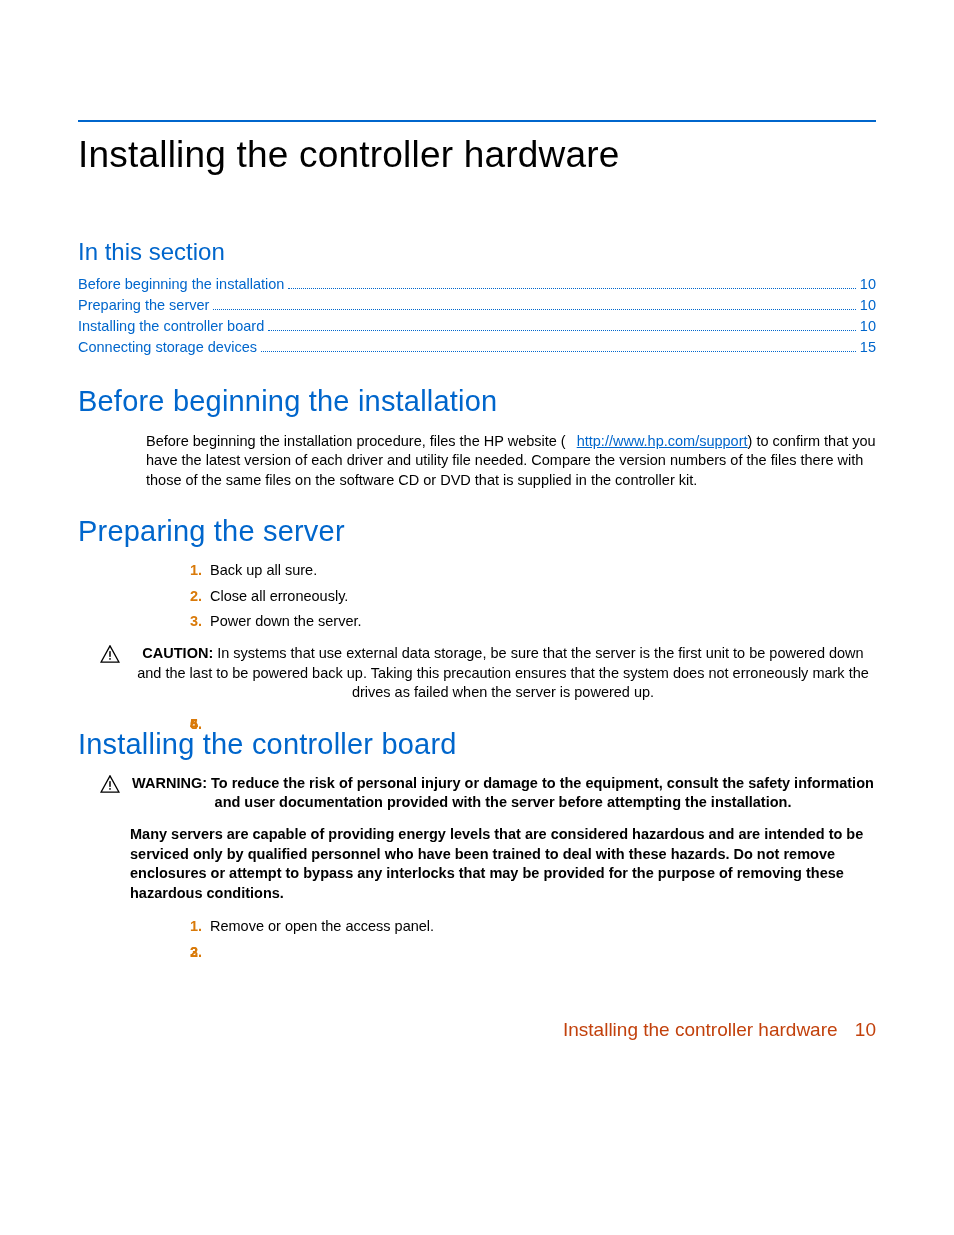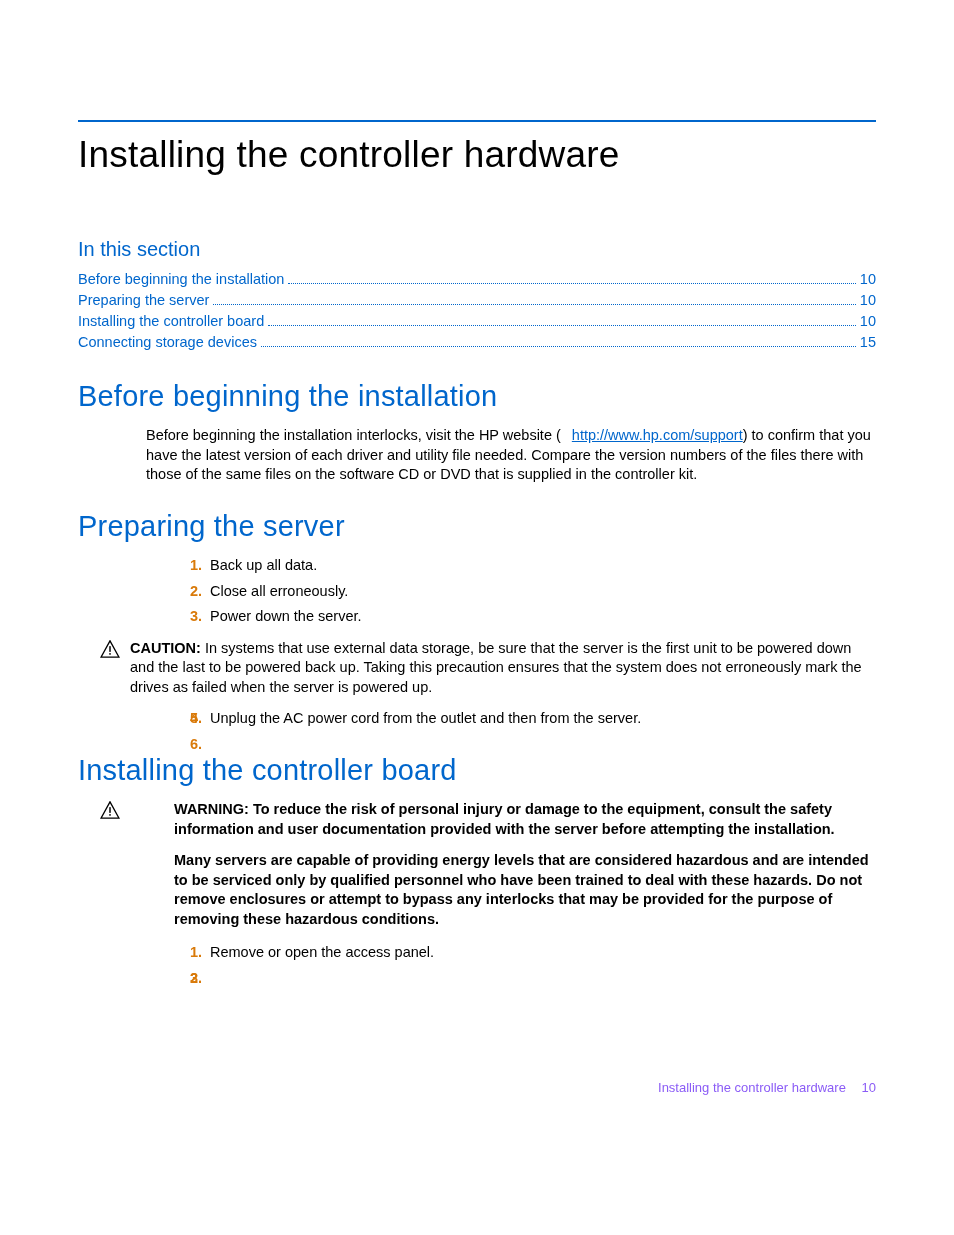--- a/index.html
+++ b/index.html
@@ -25,21 +25,21 @@
     font-weight: 300;
     color: #000;
     font-size: 37px;
     margin: 0 0 56px 0;
     letter-spacing: 0.2px;
   }
   h3.in-this-section {
     font-family: "Segoe UI Light", "Helvetica Neue", Arial, sans-serif;
     font-weight: 400;
     color: #0066cc;
-    font-size: 20px;
+    font-size: 24px;
     margin: 0 0 6px 0;
   }
   .toc {
     margin: 0 0 24px 0;
   }
   .toc-row {
     display: flex;
     align-items: baseline;
     color: #0066cc;
     font-size: 14.5px;
@@ -104,34 +104,34 @@
   }
   .notice .notice-icon {
     flex: 0 0 auto;
     width: 22px;
     height: 20px;
     margin-right: 8px;
     margin-top: 1px;
   }
   .notice .notice-body {
     flex: 1 1 auto;
+    text-align: center;
   }
   .notice .notice-label {
     font-weight: bold;
   }
   .warning-bold {
     font-weight: bold;
-    margin-left: 44px;
   }
   .footer {
     position: relative;
-    margin-top: 116px;
+    margin-top: 80px;
     text-align: right;
-    font-size: 13px;
-    color: #8b5cf6;
+    font-size: 19px;
+    color: #c2410c;
   }
   .footer .pg {
     padding-left: 12px;
   }
 </style>
 </head>
 <body>
 
 <div class="rule"></div>
 
@@ -157,27 +157,27 @@
   </div>
   <div class="toc-row">
     <span class="toc-label">Connecting storage devices</span>
     <span class="toc-dots"></span>
     <span class="toc-page">15</span>
   </div>
 </div>
 
 <h2 class="section">Before beginning the installation</h2>
 <p class="body-para">
-  <span>Before beginning the installation interlocks, visit the HP website (</span><a class="link">http://www.hp.com/support</a><span>) to confirm that you have the latest version of each driver and utility file needed. Compare the version numbers of the files there with those of the same files on the software CD or DVD that is supplied in the controller kit.</span>
+  <span>Before beginning the installation procedure, files the HP website (</span><a class="link">http://www.hp.com/support</a><span>) to confirm that you have the latest version of each driver and utility file needed. Compare the version numbers of the files there with those of the same files on the software CD or DVD that is supplied in the controller kit.</span>
 </p>
 
 <h2 class="section">Preparing the server</h2>
 
 <ol class="steps">
-  <li><span class="num">1.</span><span>Back up all data.</span></li>
+  <li><span class="num">1.</span><span>Back up all sure.</span></li>
   <li><span class="num">2.</span><span>Close all erroneously.</span></li>
   <li><span class="num">3.</span><span>Power down the server.</span></li>
 </ol>
 
 <div class="notice">
   <span class="notice-icon">
     <svg viewBox="0 0 24 22" width="20" height="18">
       <path d="M12 1 L23 21 L1 21 Z" fill="none" stroke="#000" stroke-width="1.6"></path>
       <rect x="11.1" y="7.5" width="1.8" height="7" fill="#000"></rect>
       <rect x="11.1" y="16" width="1.8" height="2" fill="#000"></rect>
@@ -185,21 +185,21 @@
   </span>
   <div class="notice-body">
     <span class="notice-label">CAUTION:</span>
     <span> </span>
     <span>In systems that use external data storage, be sure that the server is the first unit to be powered down and the last to be powered back up. Taking this precaution ensures that the system does not erroneously mark the drives as failed when the server is powered up.</span>
   </div>
 </div>
 
 <ol class="steps">
   <li><span class="num">4.</span></li>
-  <li><span class="num">5.</span><span>Unplug the AC power cord from the outlet and then from the server.</span></li>
+  <li><span class="num">5.</span></li>
   <li><span class="num">6.</span></li>
 </ol>
 
 <h2 class="section">Installing the controller board</h2>
 
 <div class="notice">
   <span class="notice-icon">
     <svg viewBox="0 0 24 22" width="20" height="18">
       <path d="M12 1 L23 21 L1 21 Z" fill="none" stroke="#000" stroke-width="1.6"></path>
       <rect x="11.1" y="7.5" width="1.8" height="7" fill="#000"></rect>

